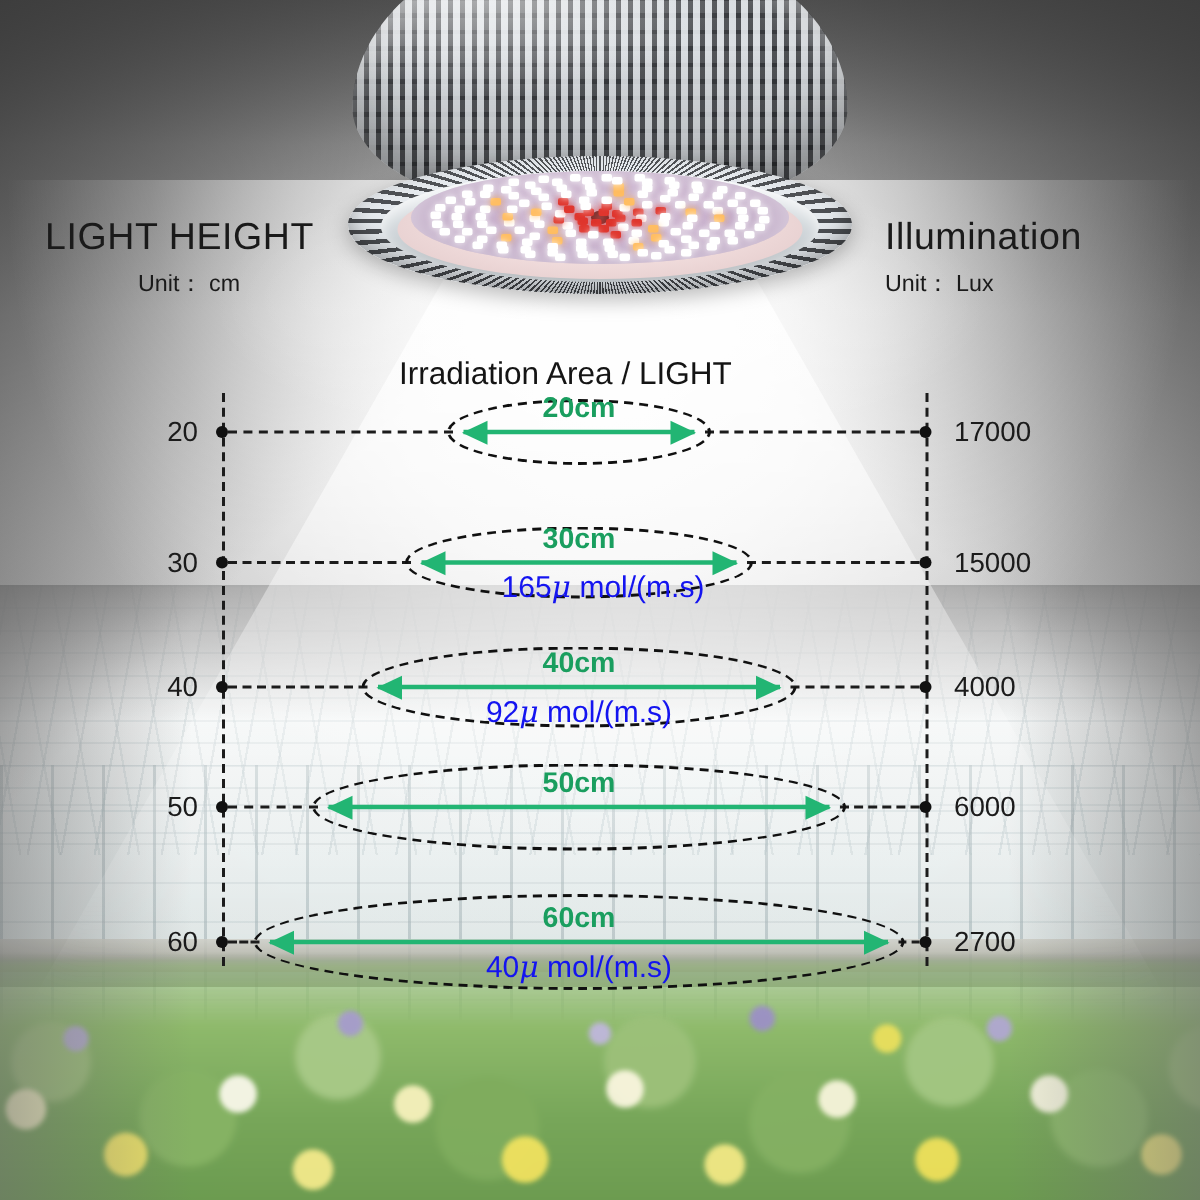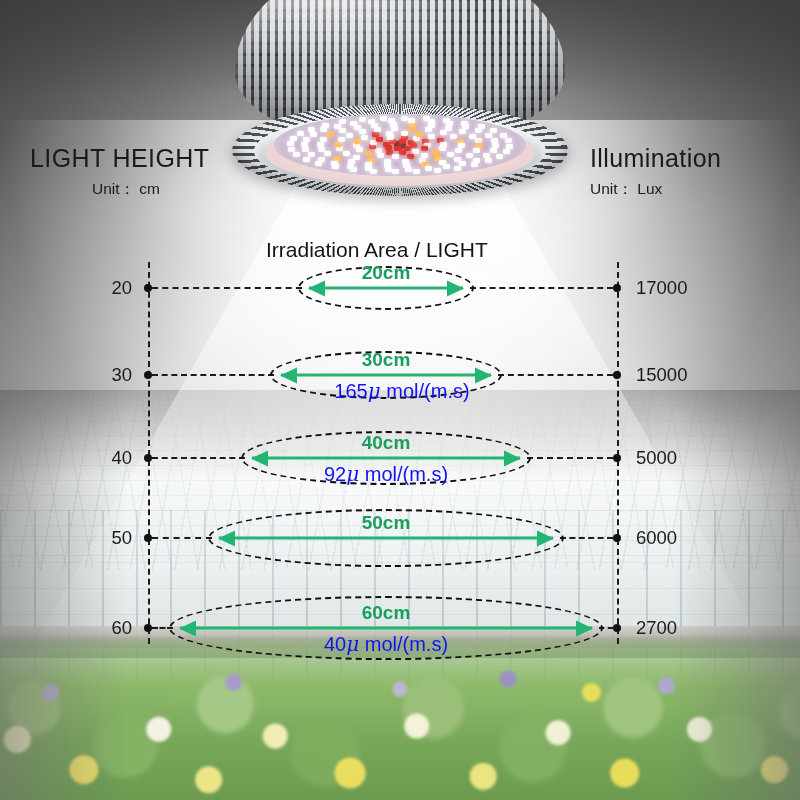--- a/index.html
+++ b/index.html
@@ -475,21 +475,21 @@
       <div class="lead" style="left: 498px; width: 115px; top: 375px; transform: translateY(-50%);"></div>
       <div class="row" style="left: 0px; width: 800px; top: 375px; height: 48px;">
         <div class="ellipse" style="width: 232px; height: 48px; left: 386px;"></div>
         <div class="arrow" style="width: 210px; left: 386px;"></div>
         <div class="lbl-area" style="left: 386px; top: -2px;">30cm</div>
         <div class="lbl-ppfd" style="left: 386px; top: 28px; margin-left: 16px;">165<span class="mu">μ</span> mol/(m.s)</div>
       </div>
       <div class="axis-dot" style="left: 148px; top: 458px;"></div>
       <div class="axis-dot" style="left: 617px; top: 458px;"></div>
       <div class="tick-label tick-left" style="left: 96px; width: 36px; top: 458px;">40</div>
-      <div class="tick-label tick-right" style="left: 636px; top: 458px;">5000</div>
+      <div class="tick-label tick-right" style="left: 636px; top: 458px;">4000</div>
       <div class="lead" style="left: 152px; width: 93px; top: 458px; transform: translateY(-50%);"></div>
       <div class="lead" style="left: 527px; width: 86px; top: 458px; transform: translateY(-50%);"></div>
       <div class="row" style="left: 0px; width: 800px; top: 458px; height: 54px;">
         <div class="ellipse" style="width: 290px; height: 54px; left: 386px;"></div>
         <div class="arrow" style="width: 268px; left: 386px;"></div>
         <div class="lbl-area" style="left: 386px; top: 1px;">40cm</div>
         <div class="lbl-ppfd" style="left: 386px; top: 31px;">92<span class="mu">μ</span> mol/(m.s)</div>
       </div>
       <div class="axis-dot" style="left: 148px; top: 538px;"></div>
       <div class="axis-dot" style="left: 617px; top: 538px;"></div>

